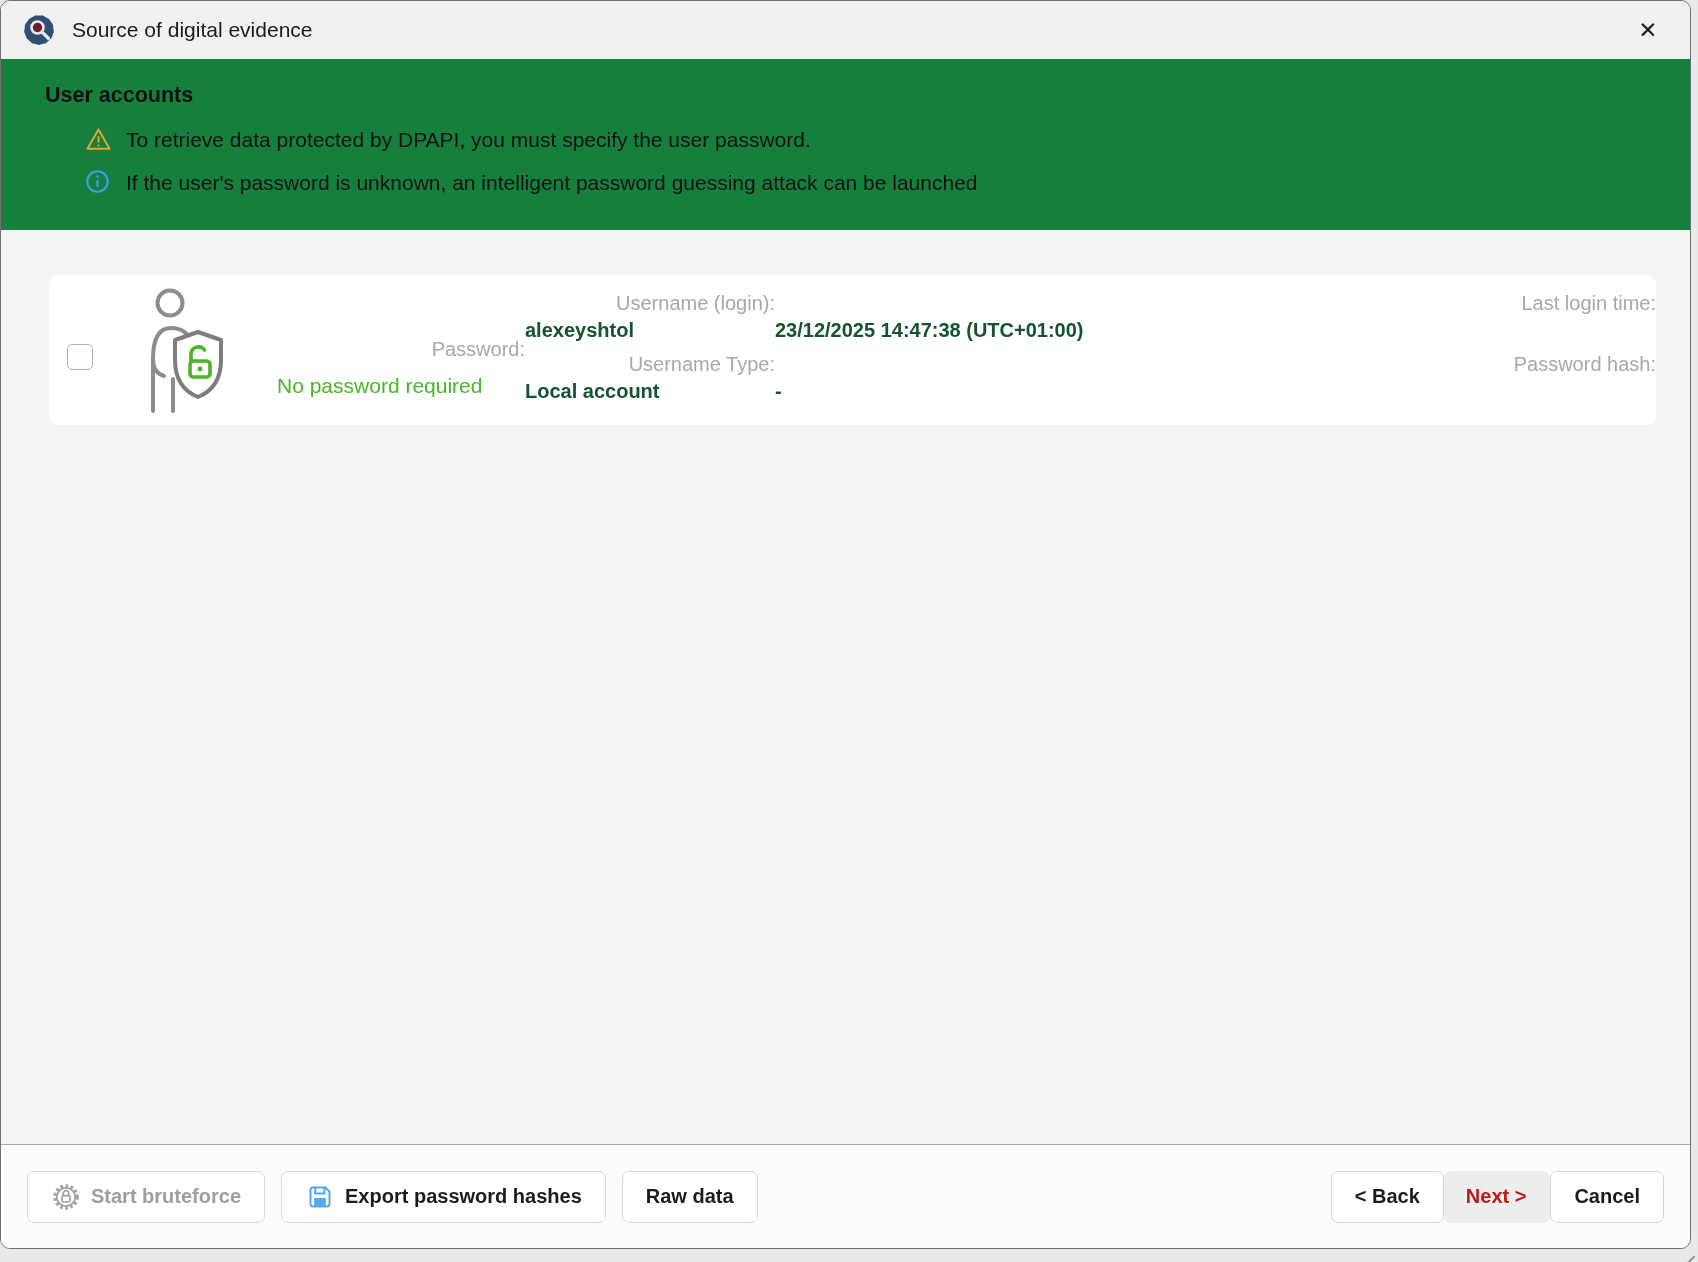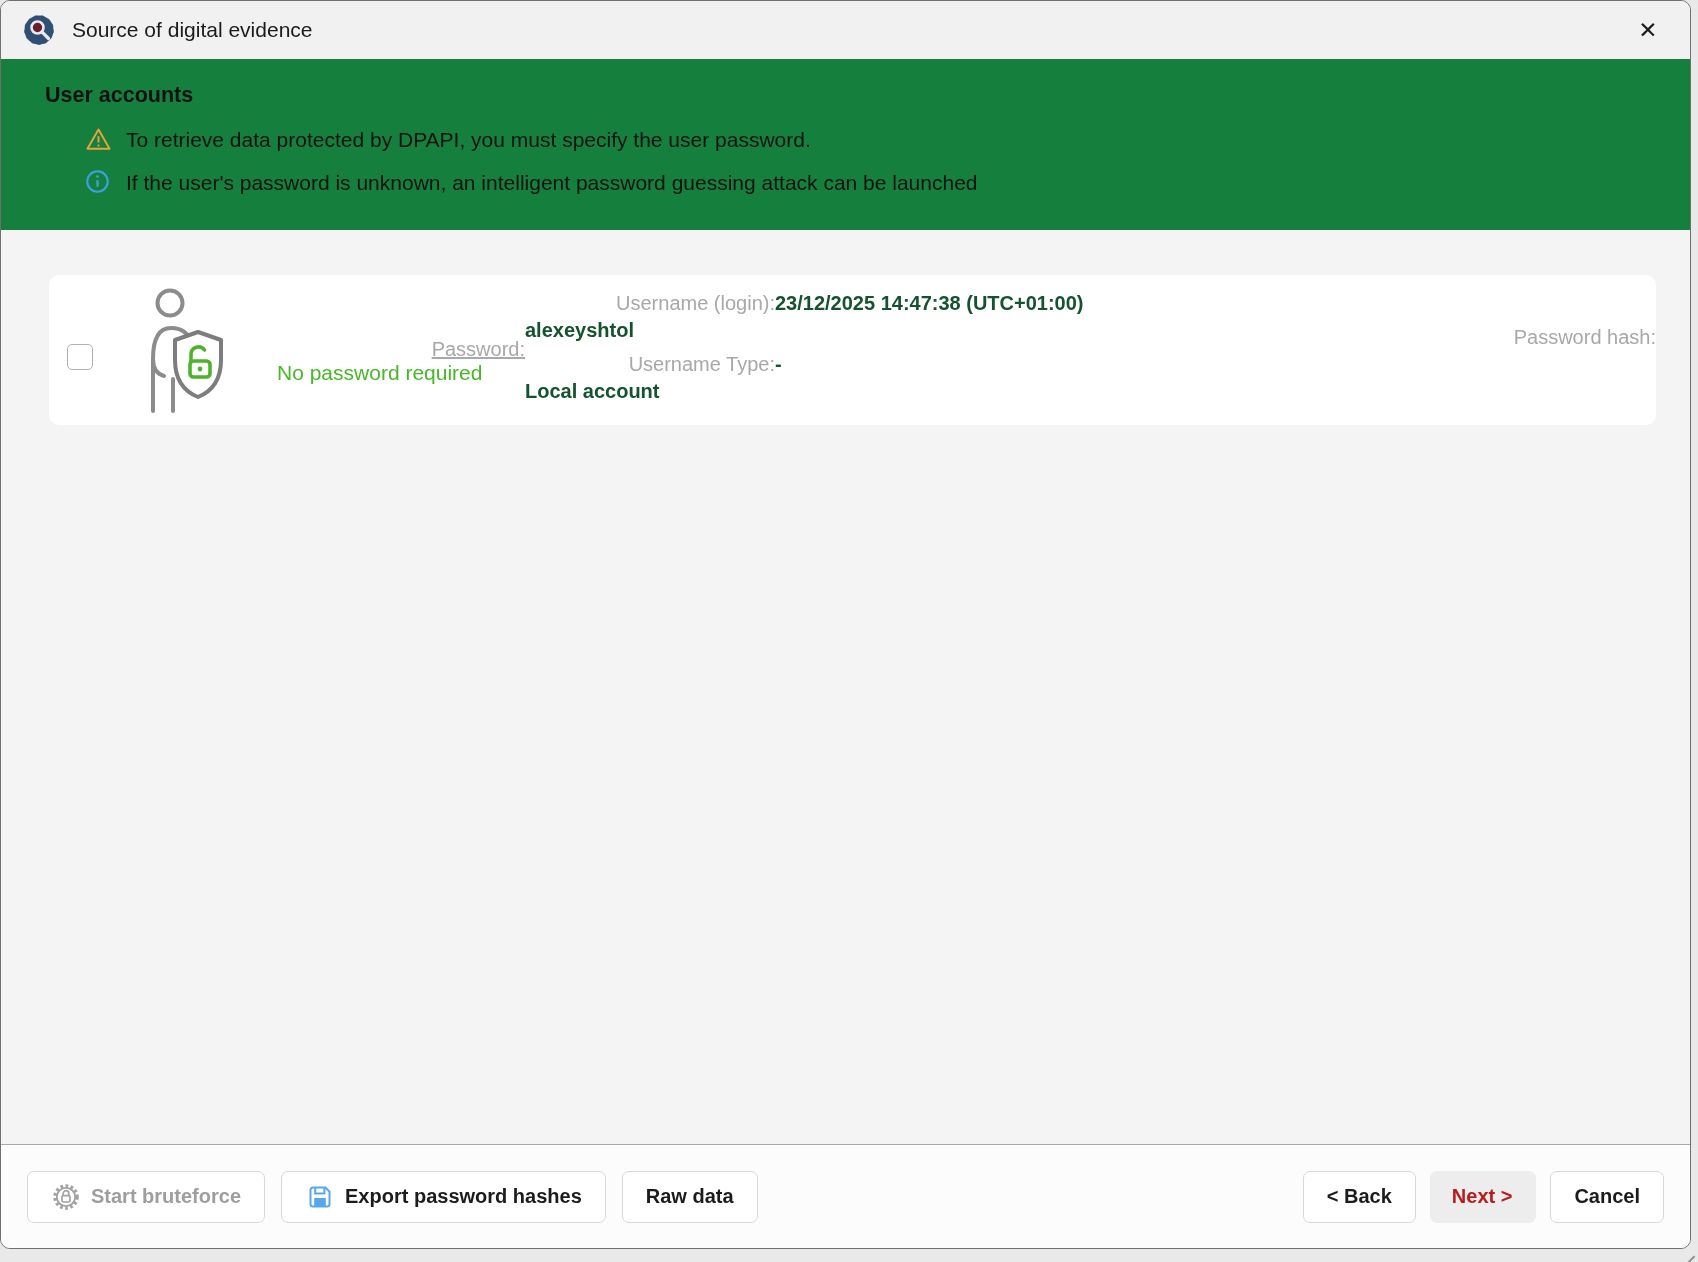--- a/index.html
+++ b/index.html
@@ -77,21 +77,21 @@
     border-radius:5px;
     background:#fff;
     cursor:pointer;
   }
   .avatar{flex:none;margin-left:50px;display:flex;align-items:center;}
   .pw-col{
     flex:none;width:248px;margin-left:52px;
     align-self:stretch;
     padding-top:62px;
   }
-  .pw-col .flabel{text-decoration:underline;}
+  .pw-col .flabel{margin-bottom:13px;}
   .flabel{font-size:20px;color:#a8a8ac;line-height:24px;text-align:right;}
   .fvalue{font-size:20px;font-weight:700;color:#14532d;line-height:24px;}
   .pw-status{font-size:21px;color:#47b826;line-height:24px;}
   .info-col{align-self:stretch;padding-top:16px;}
   .col-a{flex:none;width:250px;}
   .col-b{flex:1;}
   .field .flabel{margin-bottom:3px;}
   .field .fvalue{margin-bottom:10px;}
   
   .footer{
@@ -112,21 +112,21 @@
     border-radius:7px;
     font-family:"Liberation Sans", sans-serif;
     font-size:20px;font-weight:700;color:#1c1c1c;
     cursor:pointer;
     white-space:nowrap;
   }
   .btn .bicon{display:flex;flex:none;}
   .btn.dim{color:#9e9e9e;cursor:default;}
   .btn.flat{background:#ededed;border-color:#ededed;color:#b91c1c;cursor:default;padding-left:21px;}
   .left-group{display:flex;gap:16px;}
-  .right-group{display:flex;gap:14px;margin-left:auto;}
+  .right-group{display:flex;margin-left:auto;}
   
   .grip{
     position:absolute;right:3px;bottom:6px;
     width:15px;height:15px;
     pointer-events:auto;
   }
   .grip::before{
     content:"";position:absolute;right:0;bottom:0;
     width:16px;height:1.5px;background:#8f8f8f;
     transform:rotate(-45deg);transform-origin:right bottom;
@@ -207,20 +207,21 @@
           <div class="fvalue">alexeyshtol</div>
         </div>
         <div class="field">
           <div class="flabel">Username Type:</div>
           <div class="fvalue">Local account</div>
         </div>
       </div>
 
       <div class="info-col col-b">
         <div class="field">
+          <div class="flabel">Last login time:</div>
           <div class="fvalue">23/12/2025 14:47:38 (UTC+01:00)</div>
         </div>
         <div class="field">
           <div class="flabel">Password hash:</div>
           <div class="fvalue">-</div>
         </div>
       </div>
 
     </div>
   </div>

